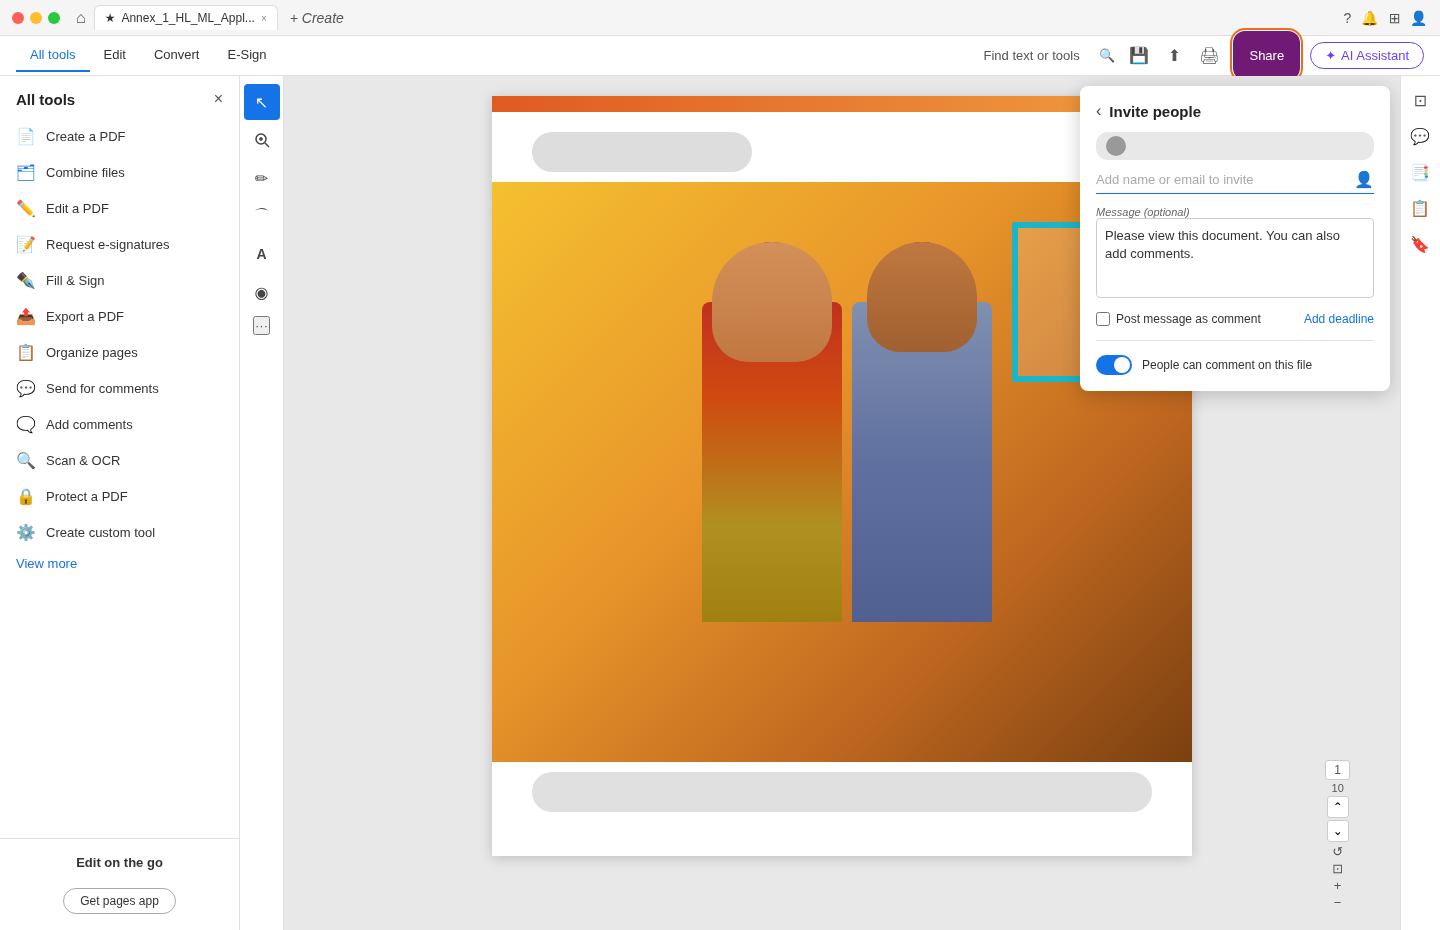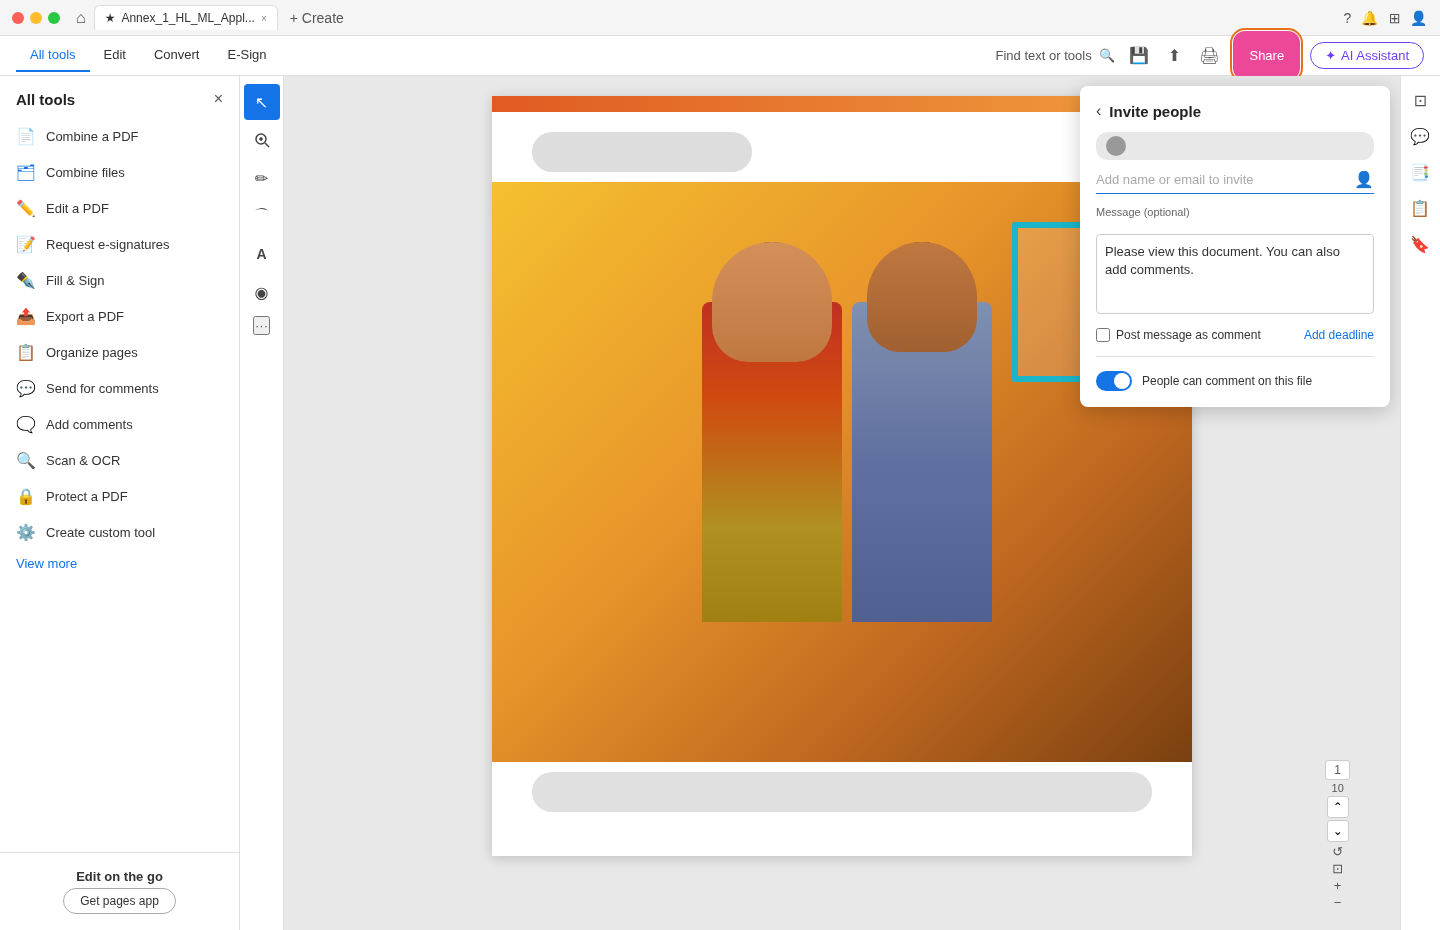--- a/index.html
+++ b/index.html
@@ -23,21 +23,21 @@
     .home-icon { font-size: 16px; color: #555; margin-left: 8px; cursor: pointer; }
     .tab-area { display: flex; align-items: center; gap: 4px; flex: 1; }
     .tab {
       display: flex; align-items: center; gap: 6px;
       background: #fff; border-radius: 6px 6px 0 0;
       padding: 5px 10px; font-size: 12px; color: #333;
       border: 1px solid #ddd; border-bottom: none;
       cursor: pointer;
     }
     .tab .tab-close { color: #888; font-size: 10px; }
-    .new-tab-btn { background: none; border: none; font-size: 14px; color: #555; cursor: pointer; padding: 4px 8px; }
+    .new-tab-btn { background: none; border: none; font-size: 14px; color: #555; cursor: pointer; padding: 4px 8px; font-style: italic; }
     .titlebar-right { display: flex; align-items: center; gap: 10px; }
     .titlebar-icon { font-size: 14px; color: #555; cursor: pointer; }
 
     
     .toolbar {
       height: 40px;
       background: #fff;
       border-bottom: 1px solid #e0e0e0;
       display: flex;
       align-items: center;
@@ -47,24 +47,24 @@
     .toolbar-nav { display: flex; gap: 0; align-items: center; }
     .toolbar-nav-item {
       padding: 8px 14px;
       font-size: 13px;
       color: #333;
       cursor: pointer;
       border-bottom: 2px solid transparent;
     }
     .toolbar-nav-item.active { border-bottom: 2px solid #1473e6; color: #1473e6; font-weight: 500; }
     .toolbar-right { margin-left: auto; display: flex; align-items: center; gap: 10px; }
-    .find-tools { display: flex; align-items: center; gap: 8px; font-size: 13px; color: #555; cursor: pointer; }
+    .find-tools { display: flex; align-items: center; gap: 20px; font-size: 13px; color: #555; cursor: pointer; }
     .toolbar-icon-btn { background: none; border: none; cursor: pointer; padding: 4px; color: #555; font-size: 16px; }
     .share-btn {
-      background: #ec4899;
+      background: #701a75;
       color: #fff;
       border: none;
       border-radius: 12px;
       padding: 17px 16px;
       font-size: 13px;
       cursor: pointer;
       font-weight: 500;
       outline: 2.5px solid #e8701a;
       outline-offset: 1px;
     }
@@ -122,21 +122,21 @@
     .sidebar-item .item-icon.yellow { color: #e8a000; }
     .sidebar-item .item-icon.brown { color: #c47700; }
 
     .view-more { padding: 6px 16px 10px; color: #1473e6; font-size: 13px; cursor: pointer; }
     .sidebar-footer {
       margin-top: auto;
       padding: 16px;
       border-top: 1px solid #e0e0e0;
       text-align: center;
     }
-    .sidebar-footer-title { font-size: 13px; font-weight: 600; color: #333; margin-bottom: 4px; }
+    .sidebar-footer-title { font-size: 13px; font-weight: 600; color: #333; margin-bottom: 18px; }
     .sidebar-footer-desc { font-size: 11px; color: #666; margin-bottom: 10px; line-height: 1.4; }
     .mobile-btn {
       background: #fff;
       border: 1.5px solid #aaa;
       border-radius: 14px;
       padding: 5px 16px;
       font-size: 12px;
       cursor: pointer;
       color: #333;
     }
@@ -237,21 +237,21 @@
       border-bottom: 1.5px solid #1473e6;
       margin-bottom: 12px; padding-bottom: 4px; gap: 6px;
     }
     .invite-input {
       flex: 1; border: none; outline: none;
       font-size: 13px; color: #3b82f6;
     }
     .invite-input::placeholder { color: #aaa; }
     .invite-person-icon { font-size: 16px; color: #888; cursor: pointer; }
 
-    .message-label { font-size: 11px; color: #666; margin-bottom: 16px; }
+    .message-label { font-size: 11px; color: #666; margin-bottom: 0; font-style: italic; }
     .message-textarea {
       width: 100%; height: 80px;
       border: 1.5px solid #ccc; border-radius: 4px;
       padding: 8px; font-size: 13px; color: #333;
       resize: none; outline: none; font-family: inherit;
       line-height: 1.4;
     }
 
     .invite-options {
       display: flex; align-items: center;
@@ -405,21 +405,21 @@
 <div class="main-layout">
 
   <div class="sidebar">
     <div class="sidebar-header">
       <span class="sidebar-title">All tools</span>
       <button class="sidebar-close">×</button>
     </div>
 
     <div class="sidebar-item">
       <span class="item-icon red">📄</span>
-      <span>Combine a PDF</span>
+      <span>Create a PDF</span>
     </div>
     <div class="sidebar-item">
       <span class="item-icon blue">🗂</span>
       <span>Combine files</span>
     </div>
     <div class="sidebar-item">
       <span class="item-icon blue">✏️</span>
       <span>Edit a PDF</span>
     </div>
     <div class="sidebar-item">

